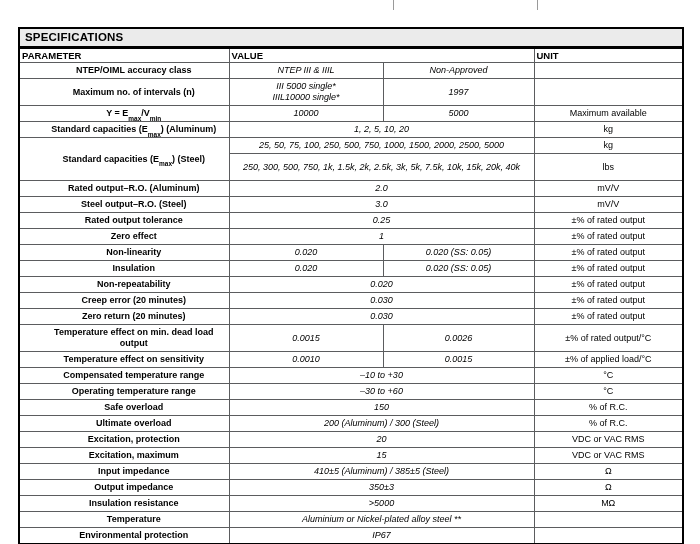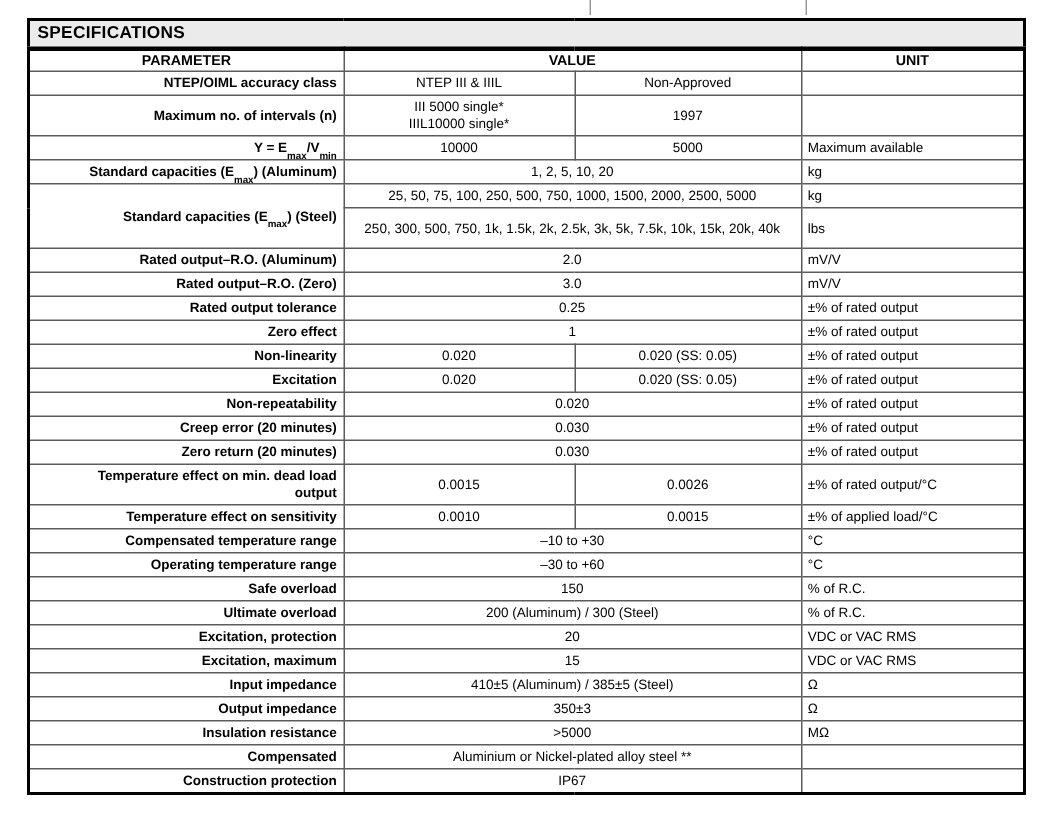--- a/index.html
+++ b/index.html
@@ -6,21 +6,21 @@
   body{
     width:700px;height:544px;position:relative;background:#ffffff;
     font-family:"Liberation Sans",sans-serif;color:#000;
     -webkit-font-smoothing:antialiased;
   }
   .artifact-tick{position:absolute;top:0;width:1px;height:10px;background:#9a9a9a;}
   .tick-1{left:393px;}
   .tick-2{left:537px;}
 
   table.spec-table{
-    position:absolute;left:18px;top:12px;width:664px;
+    position:absolute;left:18px;top:27px;width:664px;
     border-collapse:collapse;table-layout:fixed;
     border:2px solid #000;
   }
   col.c-param{width:210px;}
   col.c-v1{width:154px;}
   col.c-v2{width:151px;}
   col.c-unit{width:149px;}
 
   td,th{
     border:1px solid #5b5c5e;
@@ -30,24 +30,24 @@
   tr{height:16px;}
   tr.h-tall{height:27px;}
   tr.h-title{height:19px;}
   tr.h-head{height:15px;}
 
   th.title-cell{
     background:#ebebeb;text-align:left;
     font-size:11.5px;line-height:13px;letter-spacing:.2px;
     border-bottom:3px solid #000;padding:2px 5px;
   }
-  th.head-cell{font-size:9.5px;text-align:center;padding:1px 2px;}
-  td.param{font-weight:bold;text-align:right;padding-left:23px;}
-  td.val{text-align:center;white-space:pre-line;}
-  td.unit{text-align:left;}
+  th.head-cell{font-size:9.5px;text-align:left;padding:1px 2px;}
+  td.param{font-weight:bold;text-align:center;padding-left:23px;}
+  td.val{text-align:center;white-space:pre-line;font-style:italic;}
+  td.unit{text-align:center;}
   sub.subtxt{font-size:6.5px;font-weight:bold;position:relative;top:2px;line-height:0;}
 </style>
 </head>
 <body>
 
 <div class="artifact-tick tick-1"></div>
 <div class="artifact-tick tick-2"></div>
 
 <table class="spec-table">
   <colgroup>
@@ -106,21 +106,21 @@
     <td class="unit">lbs</td>
   </tr>
 
   <tr>
     <td class="param">Rated output–R.O. (Aluminum)</td>
     <td class="val" colspan="2">2.0</td>
     <td class="unit">mV/V</td>
   </tr>
 
   <tr>
-    <td class="param">Rated output–R.O. (Zero)</td>
+    <td class="param">Steel output–R.O. (Steel)</td>
     <td class="val" colspan="2">3.0</td>
     <td class="unit">mV/V</td>
   </tr>
 
   <tr>
     <td class="param">Rated output tolerance</td>
     <td class="val" colspan="2">0.25</td>
     <td class="unit">±% of rated output</td>
   </tr>
 
@@ -131,21 +131,21 @@
   </tr>
 
   <tr>
     <td class="param">Non-linearity</td>
     <td class="val">0.020</td>
     <td class="val">0.020 (SS: 0.05)</td>
     <td class="unit">±% of rated output</td>
   </tr>
 
   <tr>
-    <td class="param">Excitation</td>
+    <td class="param">Insulation</td>
     <td class="val">0.020</td>
     <td class="val">0.020 (SS: 0.05)</td>
     <td class="unit">±% of rated output</td>
   </tr>
 
   <tr>
     <td class="param">Non-repeatability</td>
     <td class="val" colspan="2">0.020</td>
     <td class="unit">±% of rated output</td>
   </tr>
@@ -224,24 +224,24 @@
     <td class="unit">Ω</td>
   </tr>
 
   <tr>
     <td class="param">Insulation resistance</td>
     <td class="val" colspan="2">&gt;5000</td>
     <td class="unit">MΩ</td>
   </tr>
 
   <tr>
-    <td class="param">Compensated</td>
+    <td class="param">Temperature</td>
     <td class="val" colspan="2">Aluminium or Nickel-plated alloy steel **</td>
     <td class="unit"></td>
   </tr>
 
   <tr>
-    <td class="param">Construction protection</td>
+    <td class="param">Environmental protection</td>
     <td class="val" colspan="2">IP67</td>
     <td class="unit"></td>
   </tr>
 </tbody>
   </table>
 
 </body></html>

